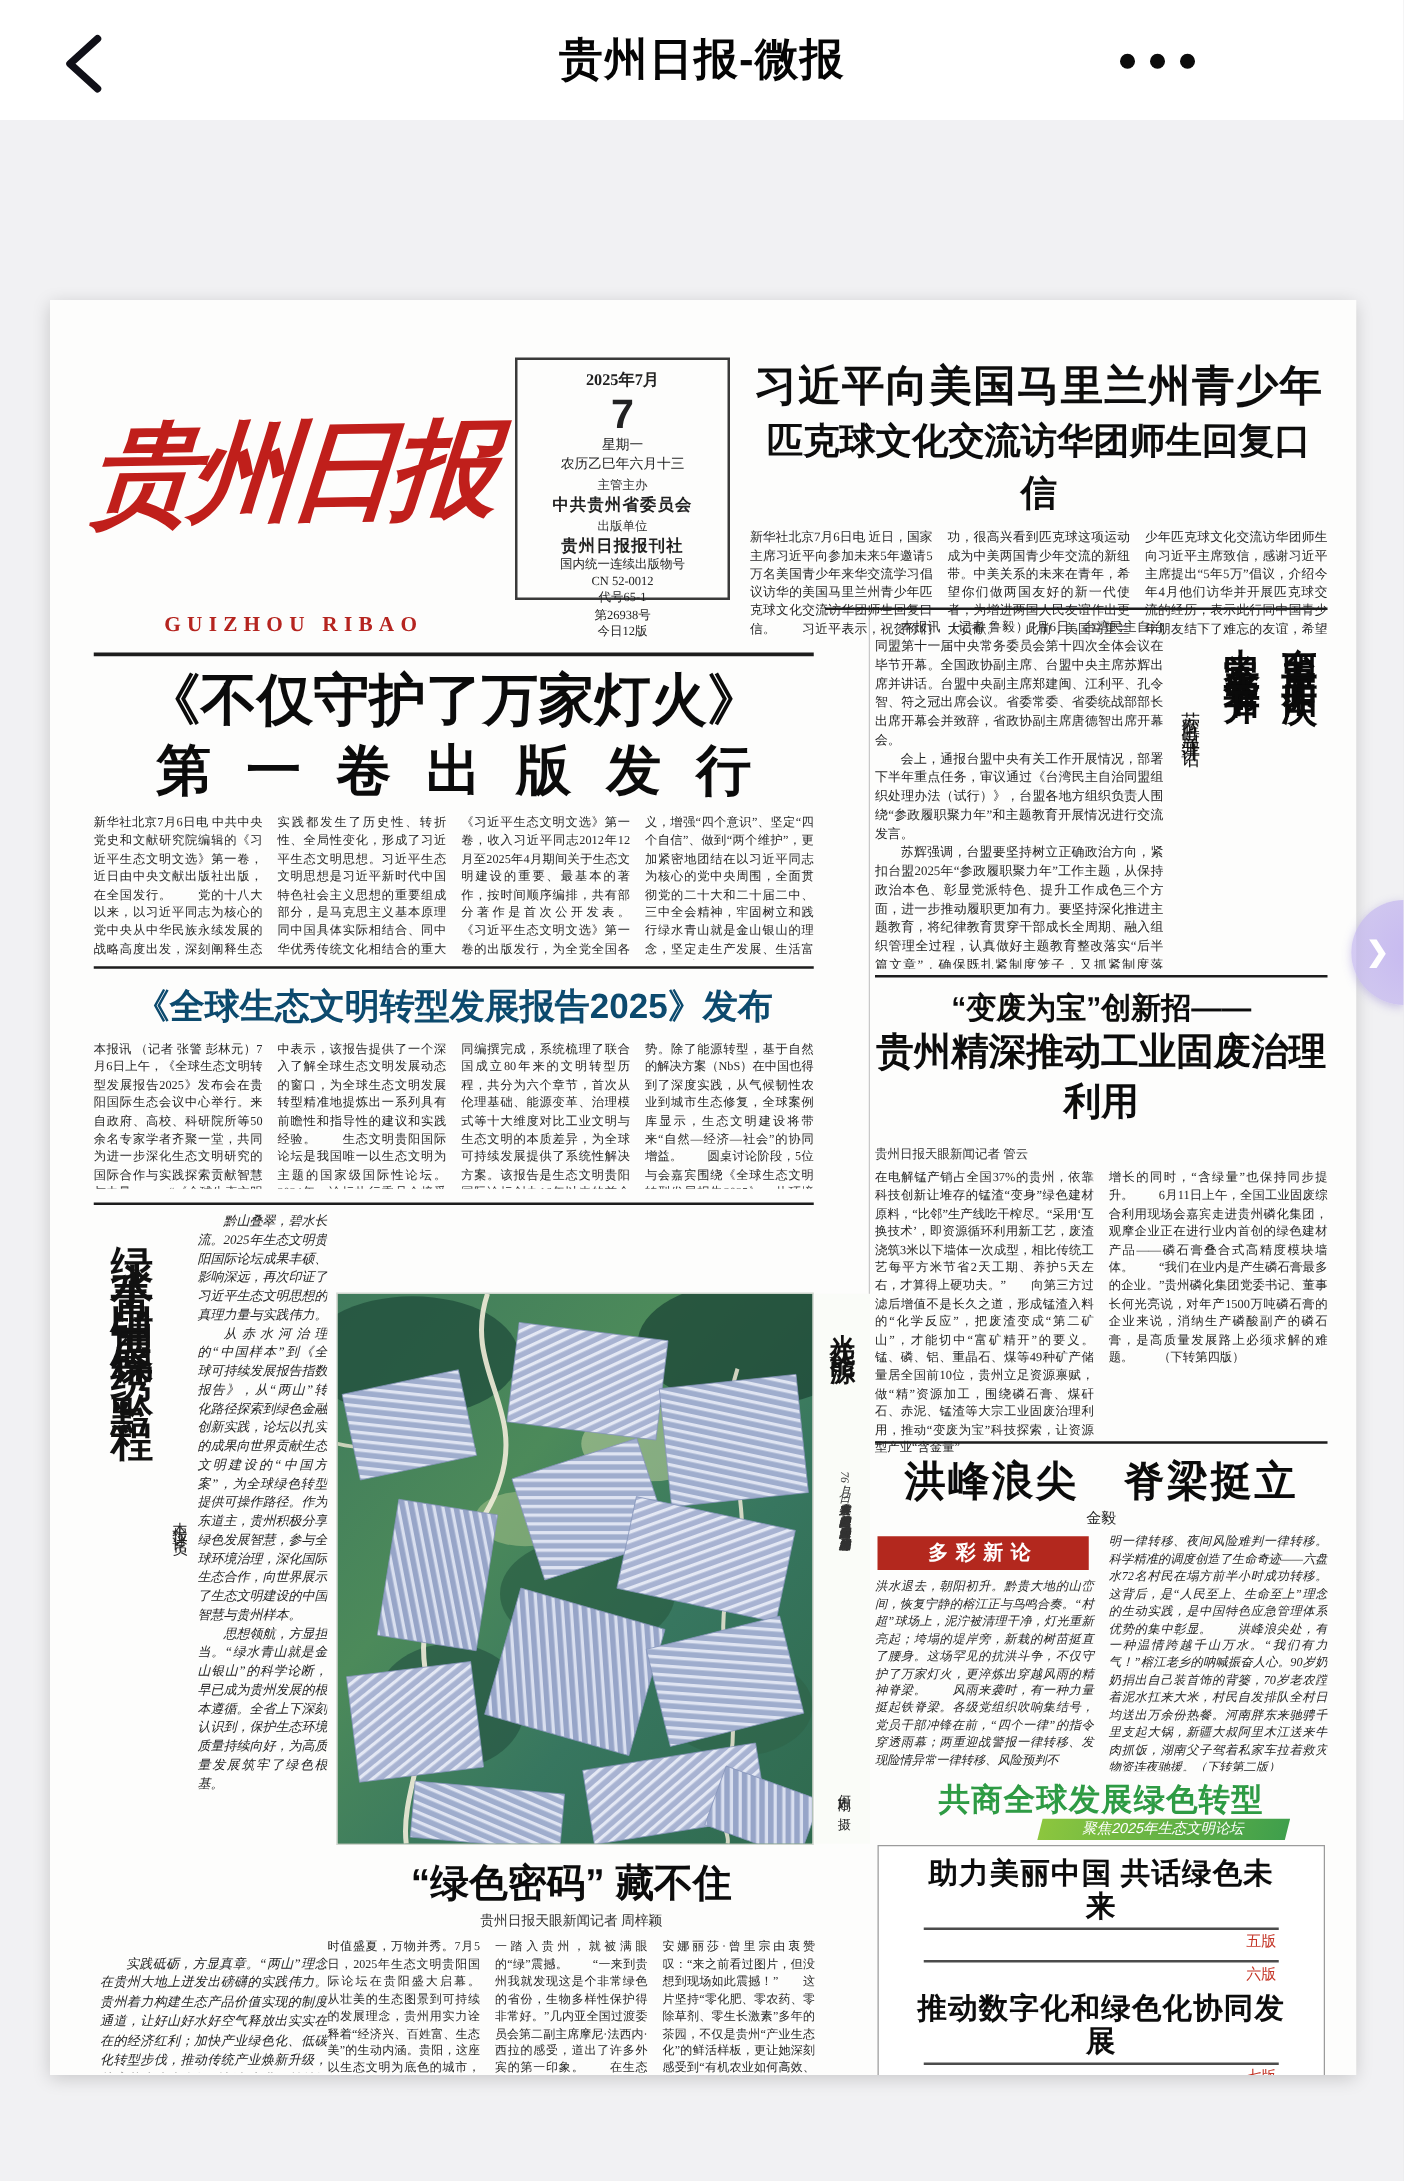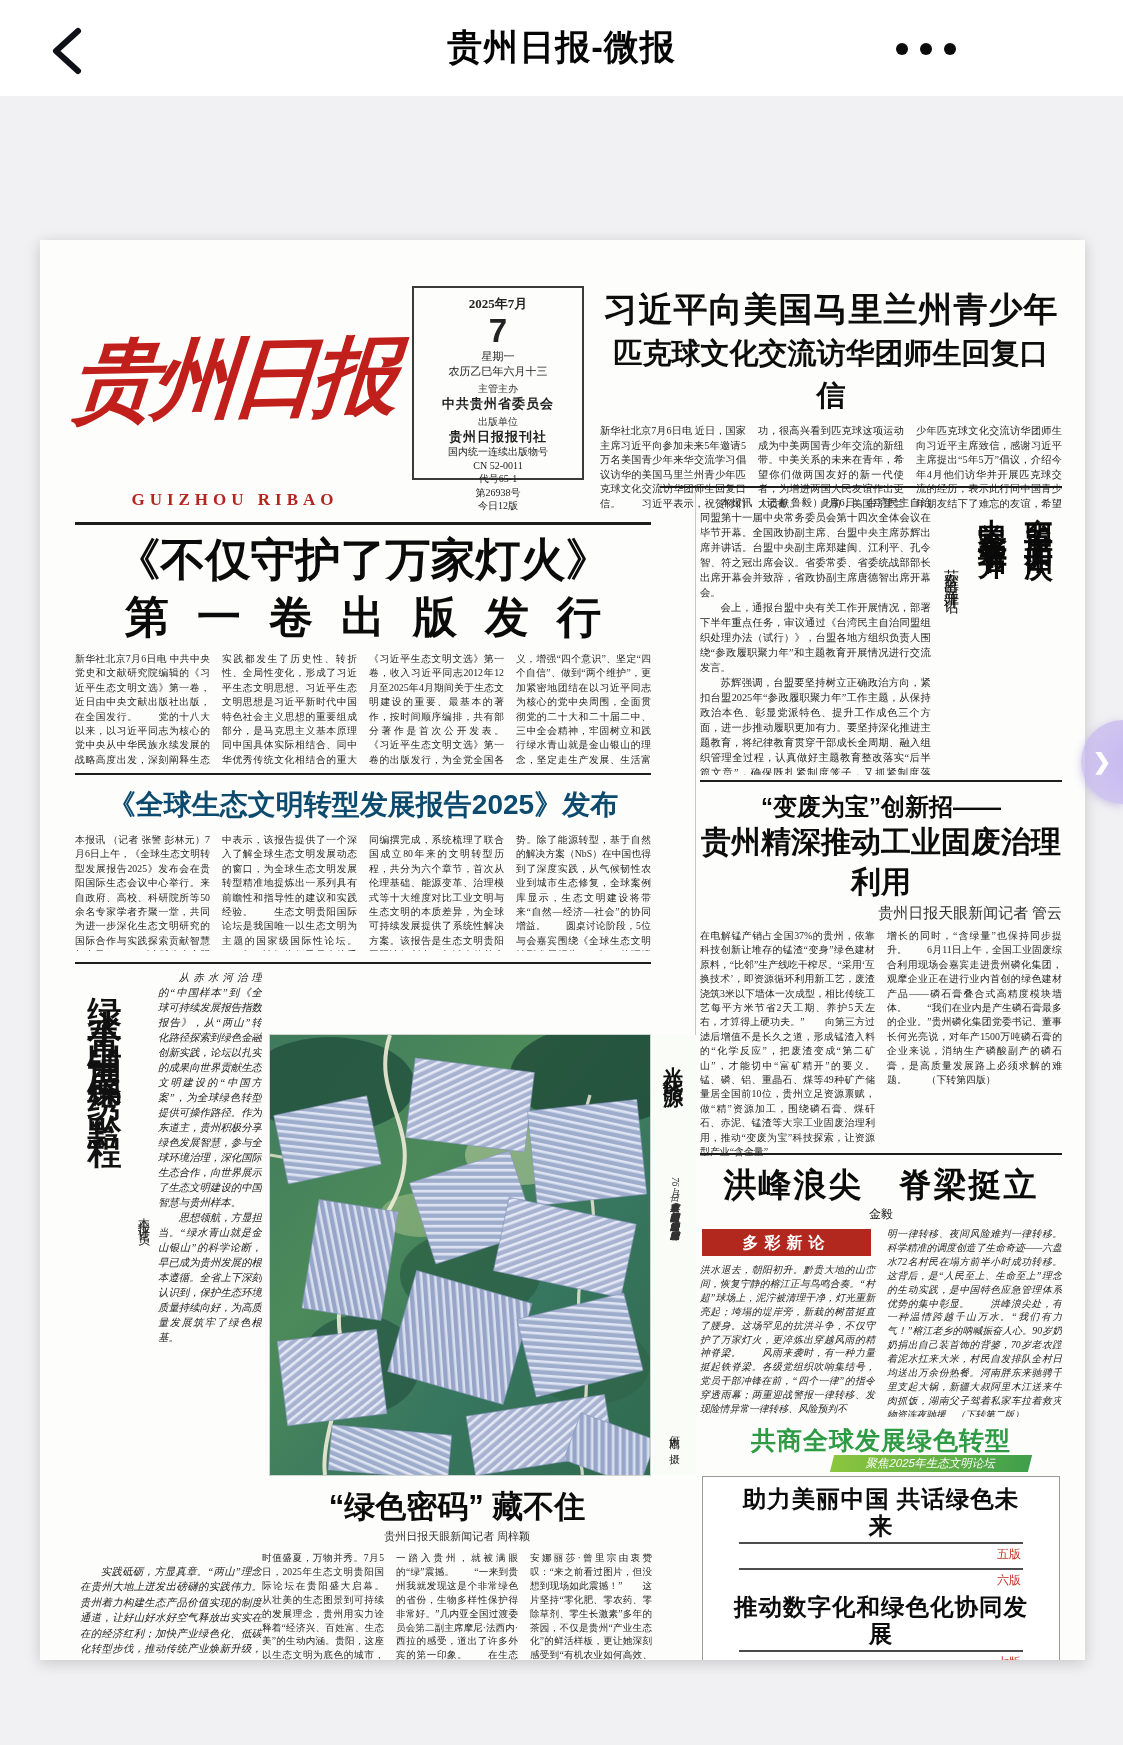--- a/index.html
+++ b/index.html
@@ -92,21 +92,21 @@
   .tm-body{width:232px;font-size:10.3px;line-height:15px;text-align:justify;color:#262626;overflow:hidden;}
   .tm-body p{margin:0;text-indent:2em;}
   .tm-sub{writing-mode:vertical-rl;text-orientation:upright;font-size:15px;letter-spacing:5px;color:#111;
           width:24px;padding-top:62px;}
   .tm-title{writing-mode:vertical-rl;text-orientation:upright;font-family:"Liberation Sans",sans-serif;
             font-weight:900;font-size:29px;letter-spacing:5px;color:#0a0a0a;width:96px;line-height:46px;}
   .tm-title span{display:block;}
   .bianfei{left:660px;top:552px;width:362px;}
   .bf-kicker{font-family:"Liberation Sans",sans-serif;font-weight:900;font-size:24px;line-height:30px;text-align:center;color:#0c0c0c;}
   .bf-t{font-family:"Liberation Serif",serif;font-weight:900;font-size:30px;line-height:40px;text-align:center;color:#0c0c0c;}
-  .bf-by{font-size:15px;text-align:right;color:#333;margin-top:2px;}
+  .bf-by{font-size:10px;text-align:left;color:#333;margin-top:14px;}
   .bianfei .cols{margin-top:6px;height:252px;}
   .bianfei .bodytxt{font-size:9.9px;line-height:14.4px;}
   .hongfeng{left:660px;top:925px;width:362px;}
   .hf-t{font-family:"Liberation Sans",sans-serif;font-weight:900;font-size:33px;line-height:40px;text-align:center;
         letter-spacing:2px;color:#0b0b0b;}
   .hf-by{font-size:12px;text-align:center;color:#222;margin-top:1px;}
   .hongfeng .cols{margin-top:4px;height:190px;}
   .hf-badge{background:#b3281e;color:#fff;font-family:"Liberation Sans",sans-serif;font-weight:700;
             font-size:16px;text-align:center;line-height:27px;height:27px;margin:2px 4px 7px 2px;letter-spacing:6px;}
   .hf-text{font-style:italic;font-size:9.8px;line-height:13.9px;text-align:justify;color:#252525;}
@@ -150,21 +150,21 @@
     <div class="abs datebox">
       <div class="db-ym">2025年7月</div>
       <div class="db-day">7</div>
       <div class="db-s">星期一</div>
       <div class="db-s">农历乙巳年六月十三</div>
       <div class="db-label">主管主办</div>
       <div class="db-org">中共贵州省委员会</div>
       <div class="db-label">出版单位</div>
       <div class="db-org">贵州日报报刊社</div>
       <div class="db-t">国内统一连续出版物号</div>
-      <div class="db-t">CN 52-0011</div>
+      <div class="db-t">CN 52-0012</div>
       <div class="db-t">代号65-1</div>
       <div class="db-t">第26938号</div>
       <div class="db-t">今日12版</div>
     </div>
 
     <div class="abs lead">
       <div class="lead-t1">习近平向美国马里兰州青少年</div>
       <div class="lead-t2">匹克球文化交流访华团师生回复口信</div>
       <div class="cols">
         <div class="bodytxt">新华社北京7月6日电 近日，国家主席习近平向参加未来5年邀请5万名美国青少年来华交流学习倡议访华的美国马里兰州青少年匹克球文化交流访华团师生回复口信。　　习近平表示，祝贺你们访华取得成</div>
@@ -199,20 +199,21 @@
         <div class="bodytxt">中表示，该报告提供了一个深入了解全球生态文明发展动态的窗口，为全球生态文明发展转型精准地提炼出一系列具有前瞻性和指导性的建议和实践经验。　　生态文明贵阳国际论坛是我国唯一以生态文明为主题的国家级国际性论坛。2024年，论坛执行委员会接受咨询委员会委员的建议，委托专家团队编撰《全球生态文明转型发展报告2025》。　　此报告由50余名专家历时半年共</div>
         <div class="bodytxt">同编撰完成，系统梳理了联合国成立80年来的文明转型历程，共分为六个章节，首次从伦理基础、能源变革、治理模式等十大维度对比工业文明与生态文明的本质差异，为全球可持续发展提供了系统性解决方案。该报告是生态文明贵阳国际论坛创办16年以来的首个重要旗舰报告。　　报告指出，从化石能源走向零碳能源，是大势所趋。零碳能源转型将带来社会生产生活方式的一系列变革，这一方面，中国有基础也有优</div>
         <div class="bodytxt">势。除了能源转型，基于自然的解决方案（NbS）在中国也得到了深度实践，从气候韧性农业到城市生态修复，全球案例库显示，生态文明建设将带来“自然—经济—社会”的协同增益。　　圆桌讨论阶段，5位与会嘉宾围绕《全球生态文明转型发展报告2025》，从环境治理体系、生态文明制度体系发展历程、生态文明发展模式等多个维度展开深度讨论。未来将持续发布论坛旗舰报告，推动国内国际社会在生态文明建设领域的深度合作。</div>
       </div>
     </div>
 
     <div class="abs cm-a">
       <div class="cm-title">绿水青山铺展锦绣『黔』程</div>
       <div class="cm-byline">本报评论员</div>
       <div class="cm-body">
+        <p>黔山叠翠，碧水长流。2025年生态文明贵阳国际论坛成果丰硕、影响深远，再次印证了习近平生态文明思想的真理力量与实践伟力。</p>
         <p>从赤水河治理的“中国样本”到《全球可持续发展报告指数报告》，从“两山”转化路径探索到绿色金融创新实践，论坛以扎实的成果向世界贡献生态文明建设的“中国方案”，为全球绿色转型提供可操作路径。作为东道主，贵州积极分享绿色发展智慧，参与全球环境治理，深化国际生态合作，向世界展示了生态文明建设的中国智慧与贵州样本。</p>
         <p>思想领航，方显担当。“绿水青山就是金山银山”的科学论断，早已成为贵州发展的根本遵循。全省上下深刻认识到，保护生态环境质量持续向好，为高质量发展筑牢了绿色根基。</p>
       </div>
     </div>
     <div class="abs cm-b">
       <p>实践砥砺，方显真章。“两山”理念在贵州大地上迸发出磅礴的实践伟力。贵州着力构建生态产品价值实现的制度通道，让好山好水好空气释放出实实在在的经济红利；加快产业绿色化、低碳化转型步伐，推动传统产业焕新升级，培育壮大生态友好型新兴产业；持续深化生态文明体制改革，着力破除制约绿色发展的体制机制壁垒。这一系列探索与实践，打通了“绿水青山”向“金山银山”转化的现实路径，让生态资源不断释放经济价值，生态优势持续转化为发展优势。</p>
 
     </div>
 
     <div class="abs photo">

